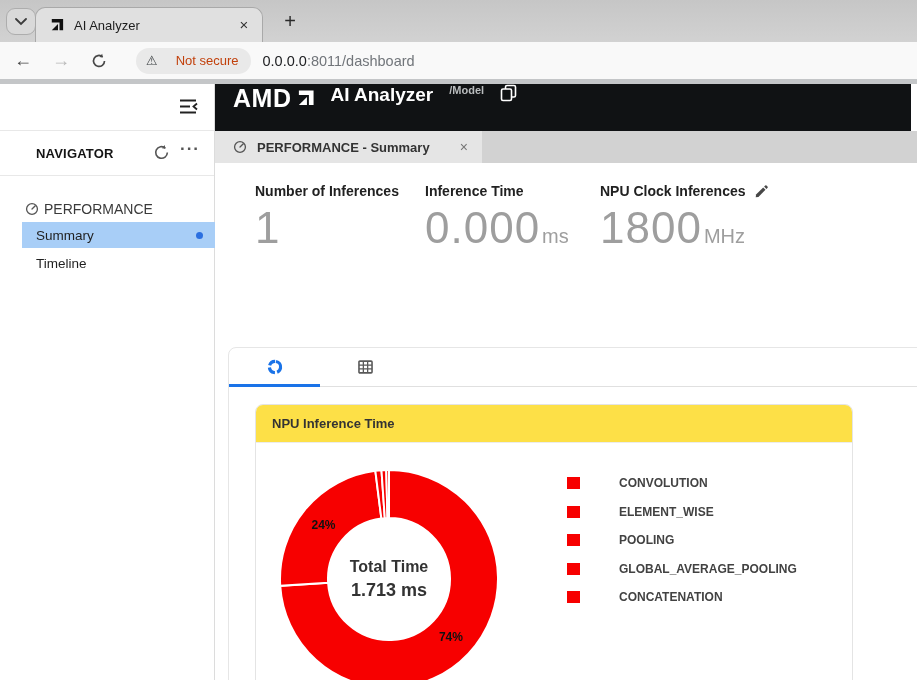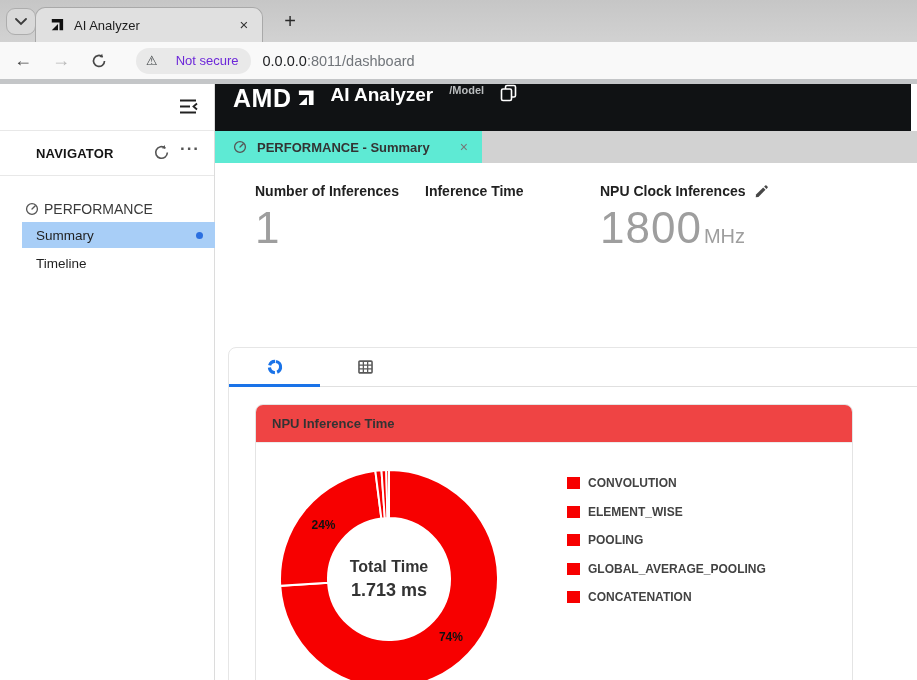--- a/index.html
+++ b/index.html
@@ -22,21 +22,21 @@
     font-size:20px; color:#2a2a2a; text-align:center; line-height:25px; border-radius:6px; cursor:pointer; }
 
   .navbar { position:absolute; left:0; top:42px; width:917px; height:37px; background:#f9f9f9;
     display:flex; align-items:center; }
   .nav-icon { width:30px; height:28px; display:flex; align-items:center; justify-content:center;
     font-size:18px; color:#484848; margin-left:8px; border-radius:50%; cursor:pointer; }
   .nav-icon.disabled { color:#b9b9b9; }
   .security-chip { margin-left:22px; height:26px; background:#e9e9e9; border-radius:13px;
     display:flex; align-items:center; padding:0 12px 0 10px; cursor:pointer; }
   .warn-glyph { font-size:13px; color:#3c4043; margin-right:6px; }
-  .security-chip-label { font-size:13px; color:#6d28d9;padding-left:12px; }
+  .security-chip-label { font-size:13px; color:#c2410c;padding-left:12px; }
   .url-text { margin-left:12px; font-size:14.5px; }
   .url-host { color:#202124; }
   .url-path { color:#71757a; }
   .chrome-bottom-strip { position:absolute; left:0; top:79px; width:917px; height:5px; background:#c4c6c8; }
 
   
   .page { position:absolute; left:0; top:84px; width:917px; height:596px; background:#fff; }
 
   
   .sidebar { position:absolute; left:0; top:0; width:215px; height:596px; background:#fff;
@@ -60,52 +60,52 @@
   .main { position:absolute; left:215px; top:0; width:702px; height:596px; overflow:hidden; background:#fff; }
   .appheader { height:47px; margin-right:6px; background:var(--header-bg,#101214); display:flex; align-items:flex-start; }
   .amd-logo { display:flex; align-items:center; margin-left:18px; }
   .amd-wordmark { color:#fff; font-size:25px; font-weight:bold; letter-spacing:.5px; }
   .amd-mark { margin-left:3px; }
   .app-title { color:#fff; font-size:19px; font-weight:bold; margin-left:14px; }
   .breadcrumb { color:#b9bcbe; font-size:11px; font-weight:bold; margin-left:16px; }
   .copy-btn { margin-left:16px; cursor:pointer; display:flex; }
 
   .doctabs { height:32px; background:#d2d2d2; display:flex; }
-  .doctab { width:267px; height:32px; background:#5eead4; display:flex; align-items:center; padding:0 10px 0 18px; cursor:pointer; }
+  .doctab { width:267px; height:32px; background:#e5e5e5; display:flex; align-items:center; padding:0 10px 0 18px; cursor:pointer; }
   .doctab-label { font-size:13px; font-weight:bold; color:#333; margin-left:10px; flex:1; }
   .doctab-close { font-size:14px; color:#757575; padding:0 4px; cursor:pointer; }
 
   .content { position:relative; width:702px; height:517px; background:#fff; }
   .stats { display:flex; padding:20px 0 0 40px; }
   .stat:nth-child(1){ width:170px; } .stat:nth-child(2){ width:175px; }
   .stat-label { font-size:14px; font-weight:bold; color:#212121; display:flex; align-items:center; }
   .edit-btn { margin-left:8px; cursor:pointer; display:flex; }
   .stat-value-row { margin-top:4px; display:flex; align-items:baseline; color:#9e9e9e; }
   .stat-value { font-size:44px; font-weight:300; letter-spacing:1px; }
   .stat-unit { font-size:20px; margin-left:2px; }
 
   .panel { position:absolute; left:13px; top:184px; width:712px; height:394px;
     border:1px solid #e6e6e6; border-radius:8px; background:#fff; }
   .icontabs { height:39px; border-bottom:1px solid #e0e0e0; display:flex; position:relative; }
   .icontab { width:91px; display:flex; align-items:center; justify-content:center; cursor:pointer; }
   .icontab-indicator { position:absolute; left:0; bottom:-1px; width:91px; height:3px; background:var(--accent,#1a73e8); }
 
   .chart-card { margin:17px 0 0 26px; width:598px; height:307px; border:1px solid #e4e4e4; border-radius:8px; overflow:hidden; }
-  .card-header { height:38px; background:#ef4444; border-bottom:1px solid #ececec; display:flex; align-items:center; padding-left:16px; }
+  .card-header { height:38px; background:#fde047; border-bottom:1px solid #ececec; display:flex; align-items:center; padding-left:16px; }
   .card-title { font-size:13px; font-weight:bold; color:#333; }
   .card-body { position:relative; width:100%; height:268px; background:#fff; }
   .donut-svg { position:absolute; left:23px; top:26px; }
   .center-label { position:absolute; left:133px; top:136px; transform:translate(-50%,-50%); text-align:center; width:130px; }
   .center-title { font-size:16px; font-weight:bold; color:#333; }
   .center-value { font-size:18px; font-weight:bold; color:#333; margin-top:4px; }
   .pct-label { position:absolute; transform:translate(-50%,-50%); font-size:12px; font-weight:bold; color:#111; }
   .legend { position:absolute; left:311px; top:34px; }
   .legend-row { display:flex; align-items:center; height:12px; margin-bottom:16.5px; cursor:pointer; }
   .legend-swatch { width:13px; height:12px; background:var(--red,#f70000); margin-right:8px; flex:0 0 auto; }
-  .legend-label { font-size:12px; font-weight:bold; color:#424242; white-space:nowrap; }
+  .legend-label { font-size:12px; font-weight:bold; color:#424242; white-space:nowrap;margin-left:31px; }
 
   svg { display:block; }
 </style>
 </head>
 <body>
 
 <div class="browser">
 
   <div class="tabstrip">
     <div class="tab-search-btn">
@@ -217,20 +217,24 @@
       <div class="content">
         <div class="stats">
           <div class="stat">
             <div class="stat-label">Number of Inferences</div>
             <div class="stat-value-row">
               <span class="stat-value">1</span>
             </div>
           </div>
           <div class="stat">
             <div class="stat-label">Inference Time</div>
+            <div class="stat-value-row">
+              <span class="stat-value">0.000</span>
+              <span class="stat-unit">ms</span>
+            </div>
           </div>
           <div class="stat">
             <div class="stat-label">
               <span>NPU Clock Inferences</span>
               <span class="edit-btn">
                 <svg width="15" height="15" viewBox="0 0 16 16">
                   <path d="M2.2 11.3 L9.8 3.7 L12.3 6.2 L4.7 13.8 L1.8 14.2 Z" fill="#474747"></path>
                   <path d="M10.8 2.7 L12 1.5 Q12.6 1 13.3 1.6 L14.4 2.7 Q15 3.4 14.5 4 L13.3 5.2 Z" fill="#474747"></path>
                 </svg>
               </span>

